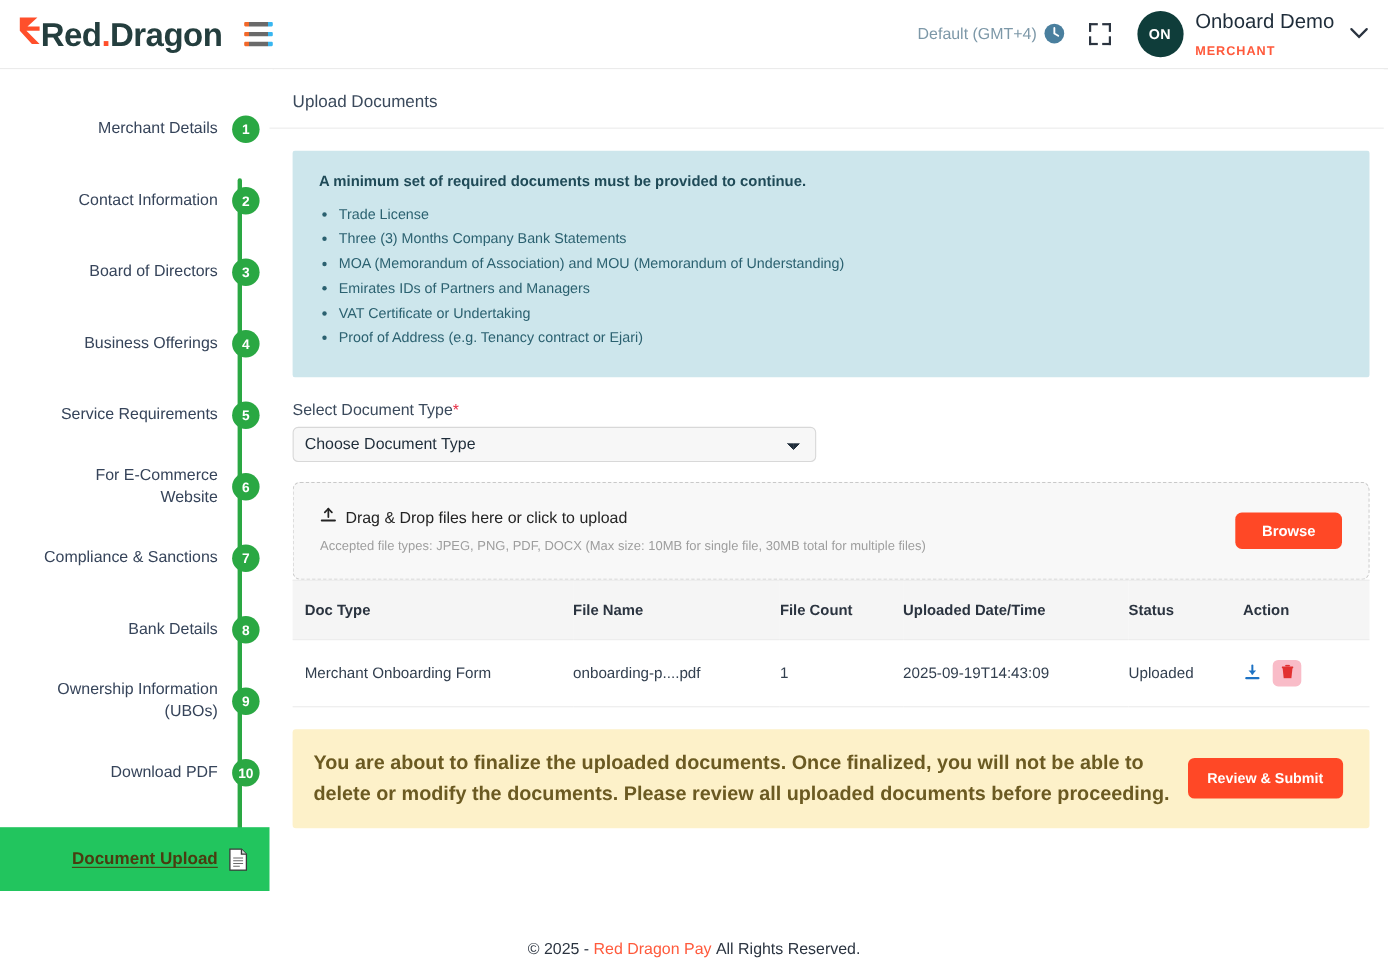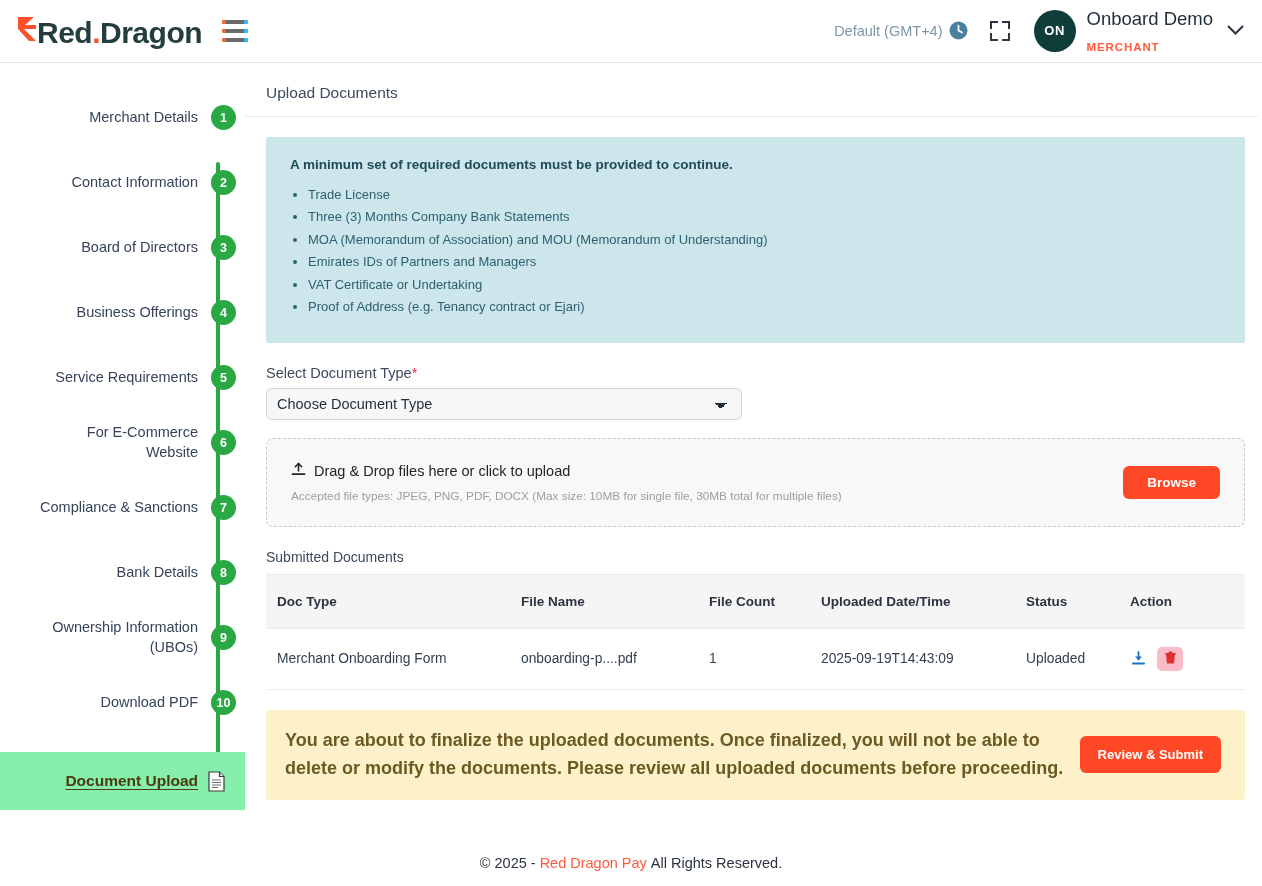--- a/index.html
+++ b/index.html
@@ -76,21 +76,21 @@
     position: relative; z-index: 2;
     width: 25px; height: 25px; border-radius: 50%;
     background: #2aa843; color: #ffffff;
     font-size: 12.5px; font-weight: 700;
     display: flex; align-items: center; justify-content: center;
     margin-right: 12px; flex: 0 0 auto;
   }
   .doc-upload-item {
     position: absolute; left: 0; top: 689px;
     width: 248px; height: 58px;
-    background: #86efac;
+    background: #22c55e;
     display: flex; align-items: center; justify-content: flex-end;
     padding-right: 23px; gap: 10px; cursor: pointer;
   }
   .doc-upload-label {
     font-size: 15.5px; font-weight: 700; color: #4a3c10;
     text-decoration: underline; text-underline-offset: 3px;
   }
   .doc-file-icon { width: 17px; height: 21px; }
 
   
@@ -348,21 +348,20 @@
             <path d="M1.5 12.2 H13.5" stroke="#242424" stroke-width="1.8" stroke-linecap="round"></path>
           </svg>
         </span>
         <span>Drag &amp; Drop files here or click to upload</span>
       </div>
       <div class="dz-sub">Accepted file types: JPEG, PNG, PDF, DOCX (Max size: 10MB for single file, 30MB total for multiple files)</div>
     </div>
     <button class="browse-btn">Browse</button>
   </div>
 
-  <div class="section-title">Submitted Documents</div>
 
   <table class="doc-table">
     <thead>
       <tr>
         <th class="col-doctype">Doc Type</th>
         <th class="col-filename">File Name</th>
         <th class="col-filecount">File Count</th>
         <th class="col-uploaded">Uploaded Date/Time</th>
         <th class="col-status">Status</th>
         <th class="col-action">Action</th>

